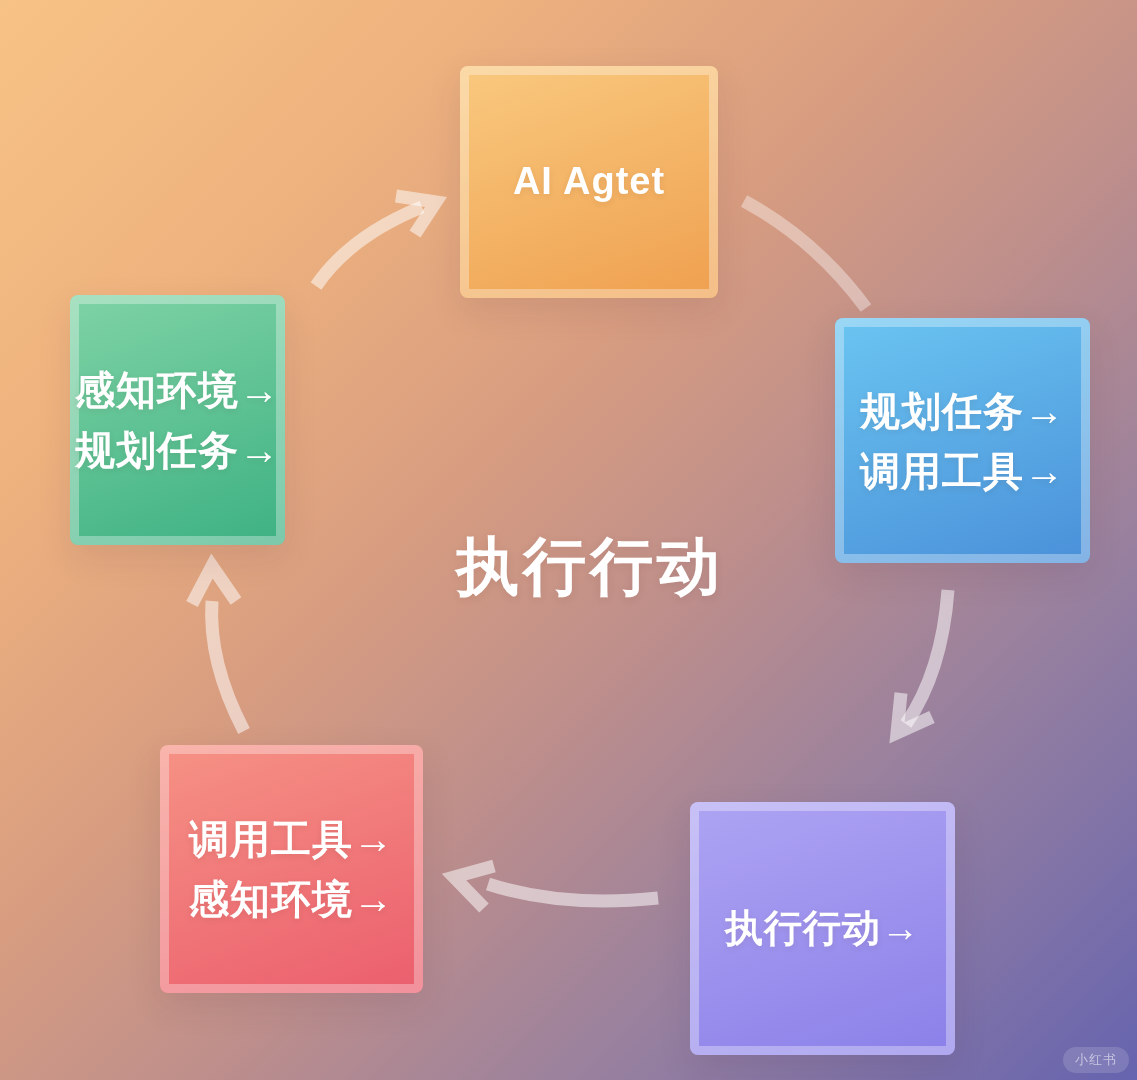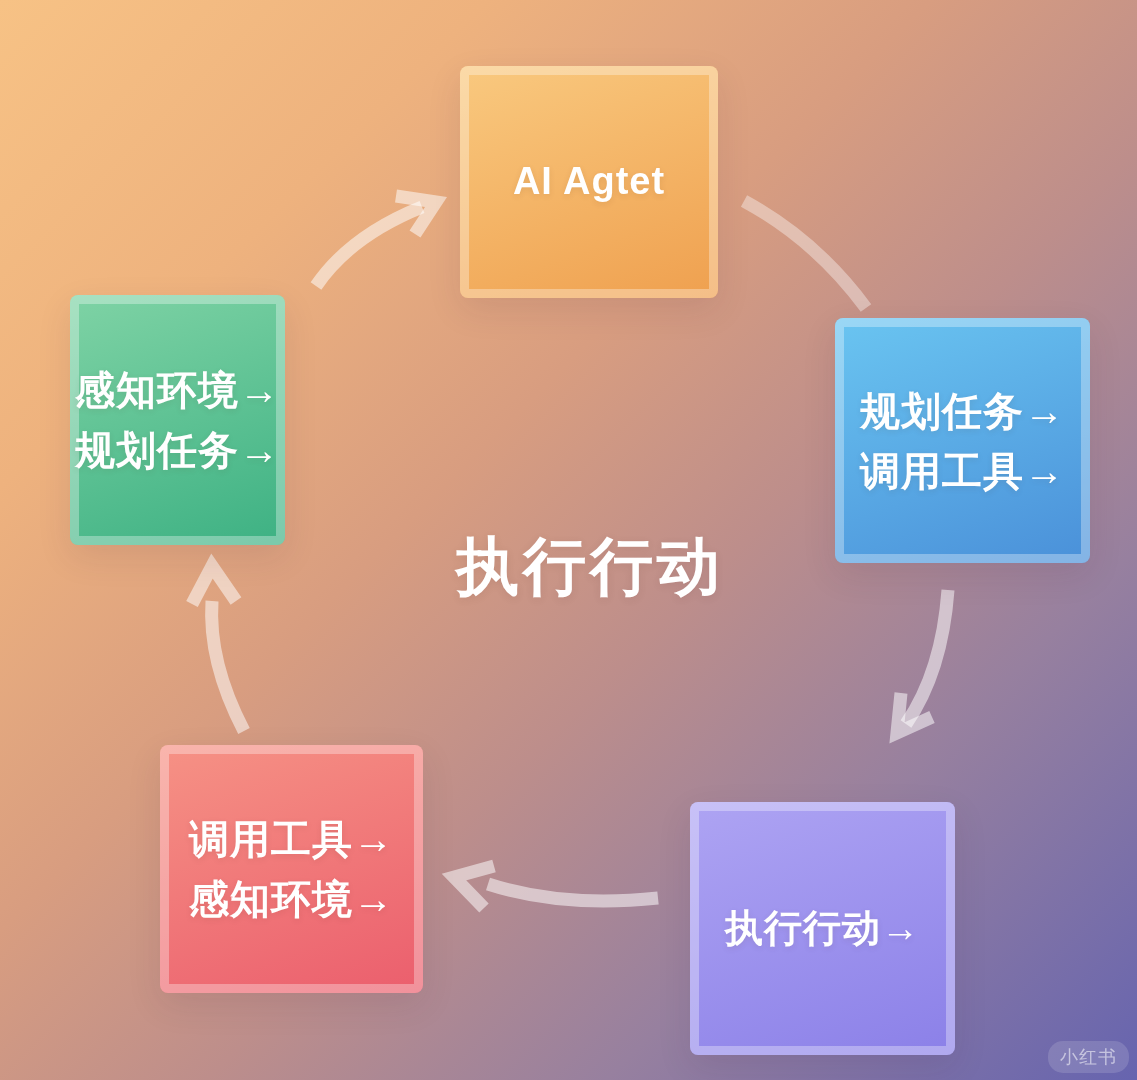--- a/index.html
+++ b/index.html
@@ -75,21 +75,21 @@
     white-space: nowrap;
   }
 
   .watermark {
     position: absolute;
     right: 8px; bottom: 7px;
     background: rgba(255,255,255,0.14);
     border-radius: 15px;
     padding: 4px 12px;
     color: rgba(255,255,255,0.55);
-    font-size: 18px;
+    font-size: 13px;
     letter-spacing: 1px;
   }
 </style>
 </head>
 <body>
 
 <div class="canvas">
 
   <svg class="arrows" viewBox="0 0 1137 1080" xmlns="http://www.w3.org/2000/svg">
 

